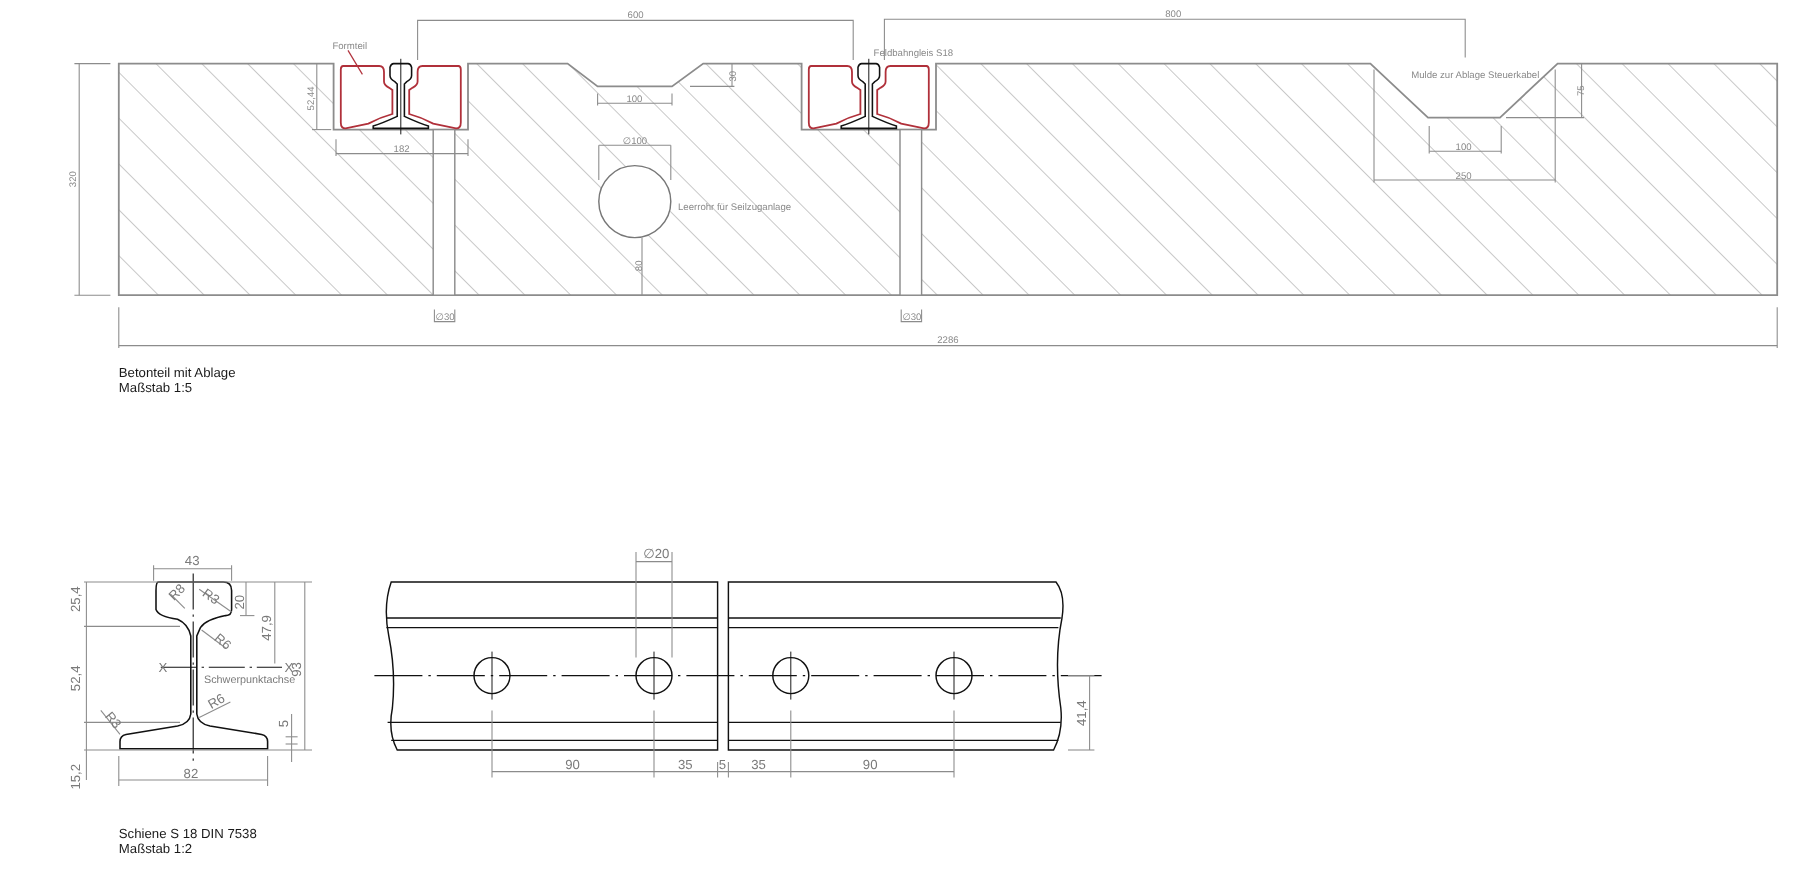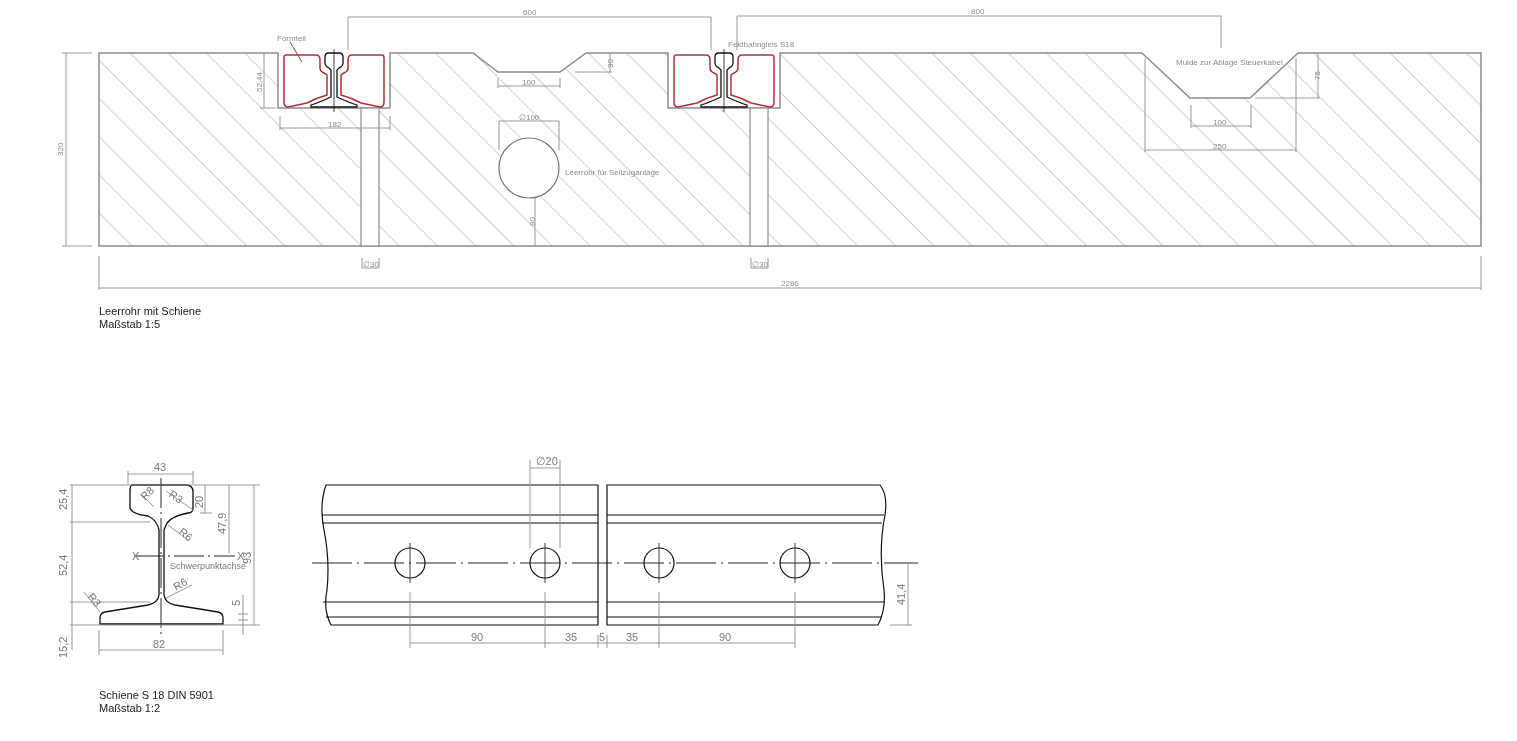--- a/index.html
+++ b/index.html
@@ -190,20 +190,20 @@
     <text class="dim2" x="471" y="641">90</text>
     <text class="dim2" x="565" y="641">35</text>
     <text class="dim2" x="599" y="641">5</text>
     <text class="dim2" x="626" y="641">35</text>
     <text class="dim2" x="719" y="641">90</text>
     <text class="dim2" x="905" y="605" transform="rotate(-90 905 605)">41,4</text>
   </g>
 </svg>
 
 <div class="caption" style="left:99px;top:305px;">
-  <div>Leerrohr mit Schiene</div>
+  <div>Betonteil mit Ablage</div>
   <div>Maßstab 1:5</div>
 </div>
 
 <div class="caption" style="left:99px;top:689px;">
-  <div>Schiene S 18 DIN 5901</div>
+  <div>Schiene S 18 DIN 7538</div>
   <div>Maßstab 1:2</div>
 </div>
 
 </body></html>

